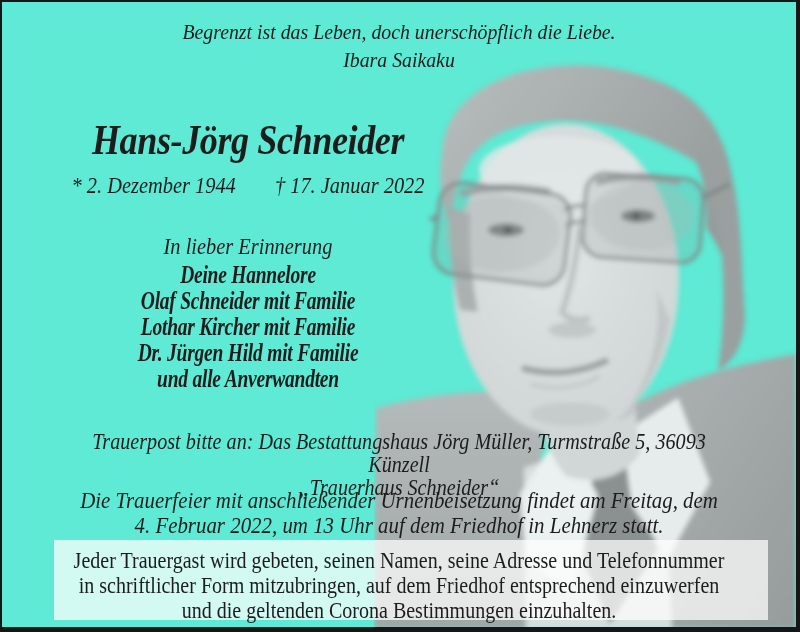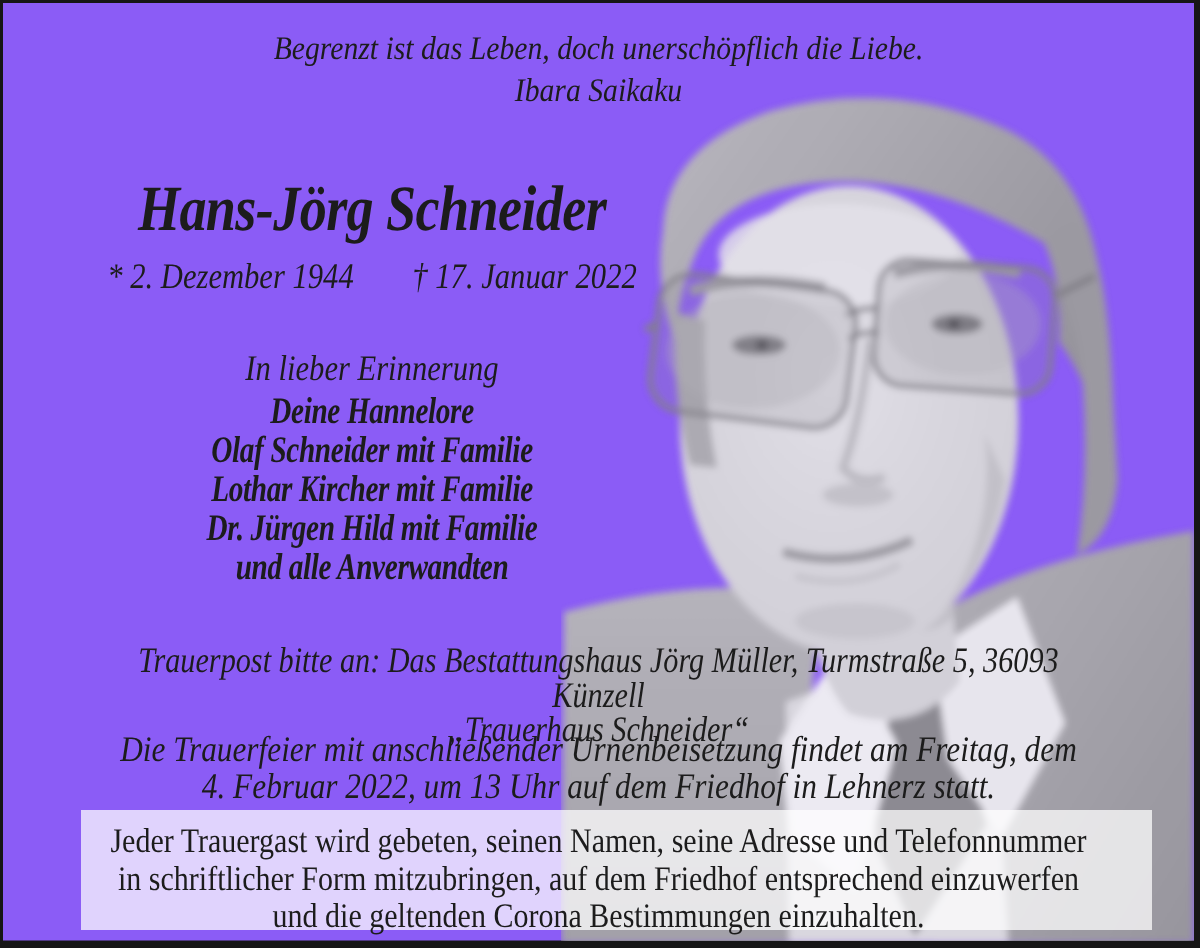--- a/index.html
+++ b/index.html
@@ -1,20 +1,20 @@
 <!DOCTYPE html>
 <html><head>
 <meta charset="utf-8">
 <style>
   html,body{margin:0;padding:0;background:#ffffff;}
   .sheet{
     position:relative;
     width:800px;height:632px;
     box-sizing:border-box;
-    background:#8b5cf6;
+    background:#5eead4;
     border-style:solid;
     border-color:#161616;
     border-width:2px 4px 5px 2px;
     overflow:hidden;
     font-family:"Liberation Serif","DejaVu Serif",serif;
     color:#1c1c1c;
   }
   .abs{position:absolute;}
   .txt{z-index:3;text-align:center;}
   .it{font-style:italic;}

